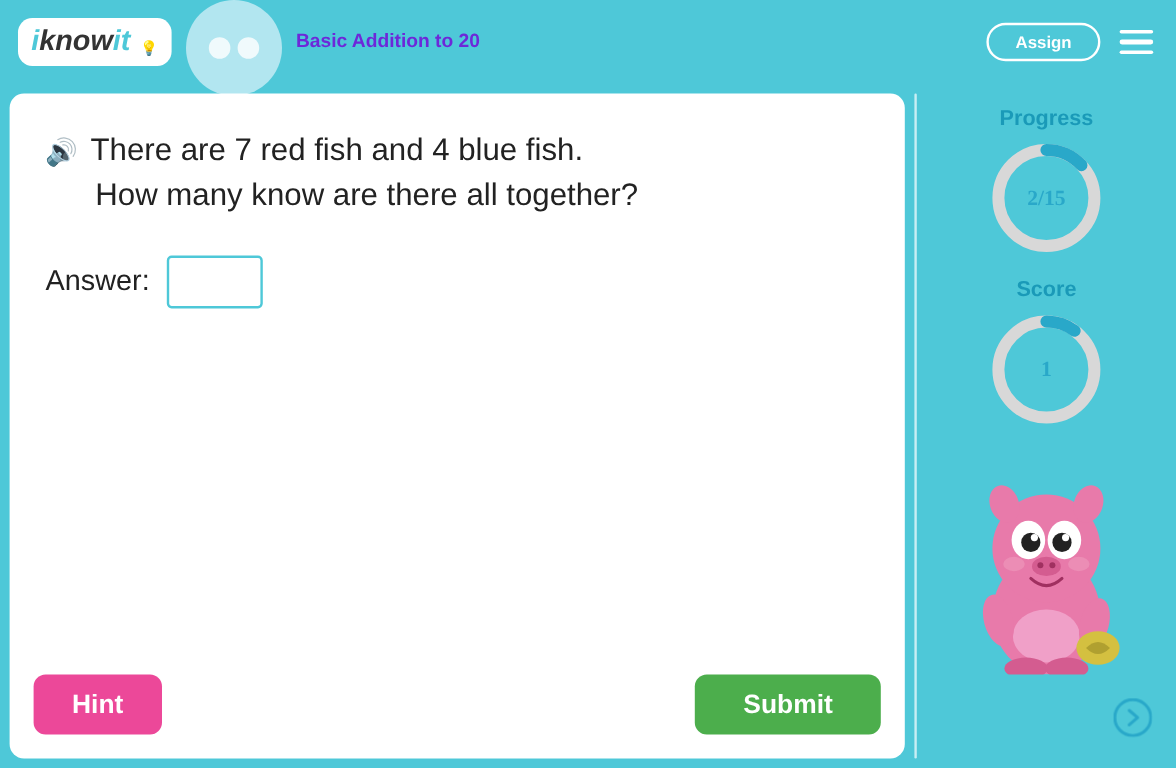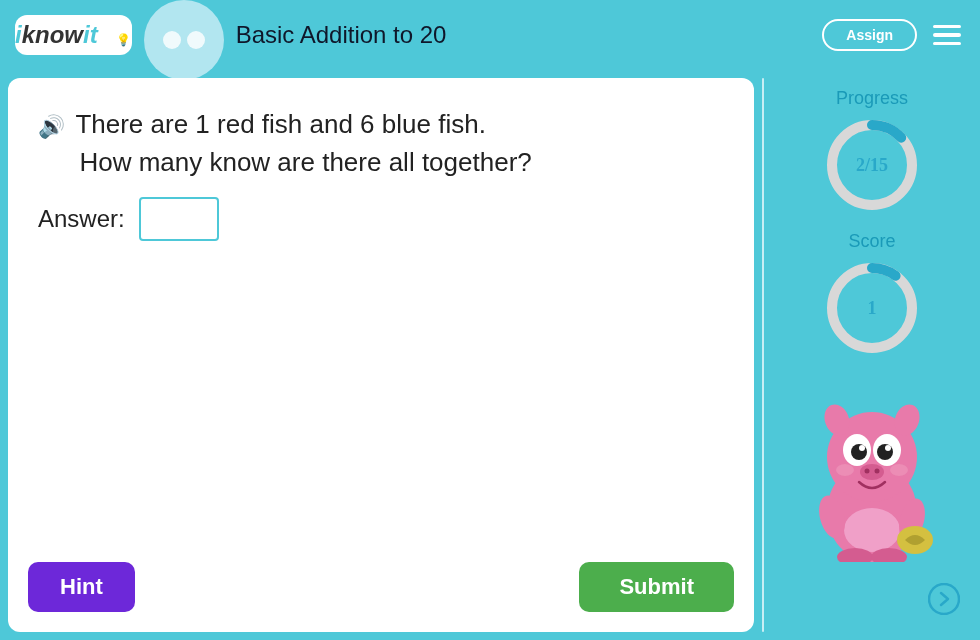--- a/index.html
+++ b/index.html
@@ -17,24 +17,24 @@
       height: 70px;
       display: flex;
       align-items: center;
       padding: 0 15px;
       gap: 12px;
     }
 
     .logo-box {
       background: white;
       border-radius: 12px;
-      padding: 6px 0;
-      display: flex;
-      align-items: center;
-      gap: 19px;
+      padding: 6px 11px;
+      display: flex;
+      align-items: center;
+      gap: 8px;
       font-size: 22px;
       font-weight: bold;
       color: #333;
     }
 
     .title-bubble {
       background: #b2e6f0;
       border-radius: 40px;
       width: 80px;
       height: 80px;
@@ -50,23 +50,23 @@
     }
     .title-bubble-dots span {
       width: 18px;
       height: 18px;
       background: white;
       border-radius: 50%;
       opacity: 0.8;
     }
 
     .lesson-title {
-      font-size: 24px;
-      color: #0f172a;
-      font-weight: normal;
+      font-size: 16px;
+      color: #6d28d9;
+      font-weight: bold;
       flex: 1;
     }
 
     .header-right {
       display: flex;
       align-items: center;
       gap: 12px;
     }
 
     .assign-btn {
@@ -130,21 +130,21 @@
       color: #4ec8d8;
       font-size: 22px;
       cursor: pointer;
       flex-shrink: 0;
     }
 
     .answer-row {
       display: flex;
       align-items: center;
       gap: 14px;
-      margin-top: 16px;
+      margin-top: 32px;
       font-size: 24px;
       color: #222;
     }
 
     .answer-input {
       border: 2px solid #4ec8d8;
       border-radius: 4px;
       width: 80px;
       height: 44px;
       font-size: 20px;
@@ -156,21 +156,21 @@
     .bottom-buttons {
       position: absolute;
       bottom: 20px;
       left: 20px;
       right: 20px;
       display: flex;
       justify-content: space-between;
     }
 
     .hint-btn {
-      background: #6d28d9;
+      background: #ec4899;
       color: white;
       border: none;
       border-radius: 10px;
       font-size: 22px;
       font-weight: bold;
       padding: 12px 32px;
       cursor: pointer;
     }
 
     .submit-btn {
@@ -197,21 +197,21 @@
     .stat-box {
       display: flex;
       flex-direction: column;
       align-items: center;
       gap: 6px;
     }
 
     .stat-label {
       color: #1a9ab8;
       font-size: 18px;
-      font-weight: normal;
+      font-weight: bold;
     }
 
     
     .ring-container {
       position: relative;
       width: 100px;
       height: 100px;
       font-family: Liberation Serif, serif;
     }
     .ring-container svg {
@@ -283,21 +283,21 @@
   </div>
 </div>
 
 <div class="main">
 
   <div class="question-panel">
 
     <div class="question-text">
       <span class="sound-icon" title="Play audio">🔊</span>
       <div>
-        <div>There are 1 red fish and 6 blue fish.</div>
+        <div>There are 7 red fish and 4 blue fish.</div>
         <div style="margin-left:4px;">How many know are there all together?</div>
       </div>
     </div>
 
     <div class="answer-row">
       <span>Answer:</span>
       <input class="answer-input" type="text" maxlength="3" style="">
     </div>
 
     <div class="bottom-buttons">

